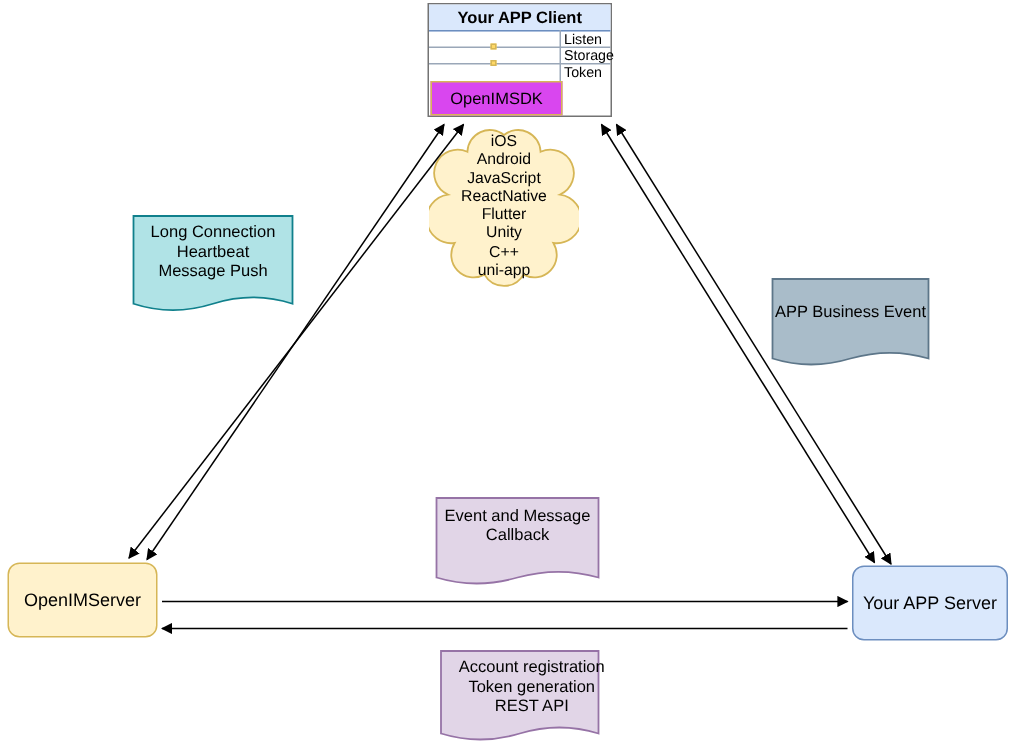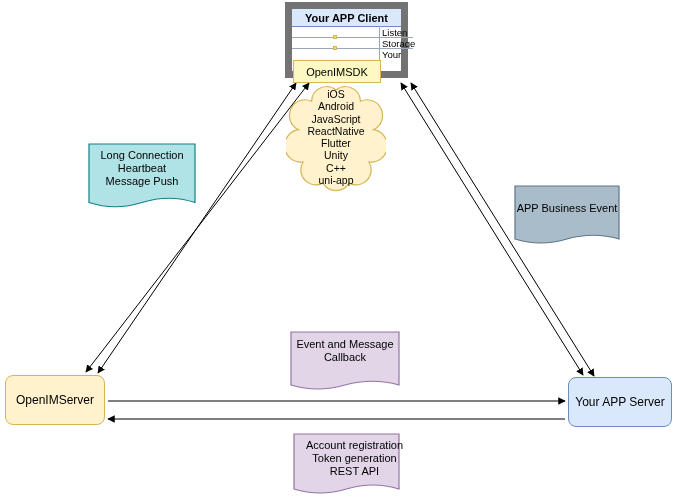--- a/index.html
+++ b/index.html
@@ -5,37 +5,37 @@
   html,body{margin:0;padding:0;background:#fff;}
   .canvas{
     position:relative;width:675px;height:500px;background:#ffffff;
     font-family:"Liberation Sans",sans-serif;color:#000;overflow:hidden;
   }
   .abs{position:absolute;}
 
   
   .client-box{
     position:absolute;left:285px;top:2px;width:123px;height:76px;
-    background:#ffffff;border:7px solid #737373;box-sizing:border-box;
+    background:#ffffff;border:1px solid #737373;box-sizing:border-box;
   }
   .client-header{
     height:17px;background:#dae8fc;border-bottom:1px solid #6c8ebf;
     display:flex;align-items:center;justify-content:center;
     font-size:11px;font-weight:bold;
   }
   .client-row-line{position:absolute;left:0;width:121px;height:0;border-top:1px solid #9aa7b8;}
   .client-vline{position:absolute;left:87px;top:17px;height:35px;width:0;border-left:1px solid #9aa7b8;}
   .client-rowlabel{
     position:absolute;left:90px;width:30px;height:11px;
     font-size:9.5px;line-height:11px;white-space:nowrap;
   }
   .line-dot{position:absolute;width:4px;height:4px;background:#ffd966;border:1px solid #d6b656;box-sizing:border-box;}
   .sdk-box{
     position:absolute;left:1px;top:51px;width:88px;height:23px;
-    background:#fef9c3;border:1px solid #d6b656;box-sizing:border-box;
+    background:#d946ef;border:1px solid #d6b656;box-sizing:border-box;
     display:flex;align-items:center;justify-content:center;font-size:11px;
   }
 
   
   .node{
     position:absolute;display:flex;align-items:center;justify-content:center;
     font-size:12px;border-radius:8px;border:1px solid;box-sizing:border-box;text-align:center;
   }
   .node-openim{left:5px;top:375px;width:100px;height:50px;background:#fff2cc;border-color:#d6b656;text-align:center;}
   .node-app{left:568px;top:377px;width:104px;height:50px;background:#dae8fc;border-color:#6c8ebf;}
@@ -129,21 +129,21 @@
       <line x1="108" y1="401" x2="565" y2="401" marker-end="url(#arr)"></line>
       <line x1="565" y1="419" x2="108" y2="419" marker-end="url(#arr)"></line>
     </g>
   </svg>
 
   <div class="client-box">
     <div class="client-header">Your APP Client</div>
     <div class="client-vline"></div>
     <div class="client-rowlabel" style="top:18px;">Listen</div>
     <div class="client-rowlabel" style="top:29px;">Storage</div>
-    <div class="client-rowlabel" style="top:40px;">Your</div>
+    <div class="client-rowlabel" style="top:40px;">Token</div>
     <div class="client-row-line" style="top:28px;"></div>
     <div class="client-row-line" style="top:39px;"></div>
     <div class="line-dot" style="left:41px;top:26px;"></div>
     <div class="line-dot" style="left:41px;top:37px;"></div>
     <div class="sdk-box">
       <span>OpenIMSDK</span>
     </div>
   </div>
 
   <div class="node node-openim">

